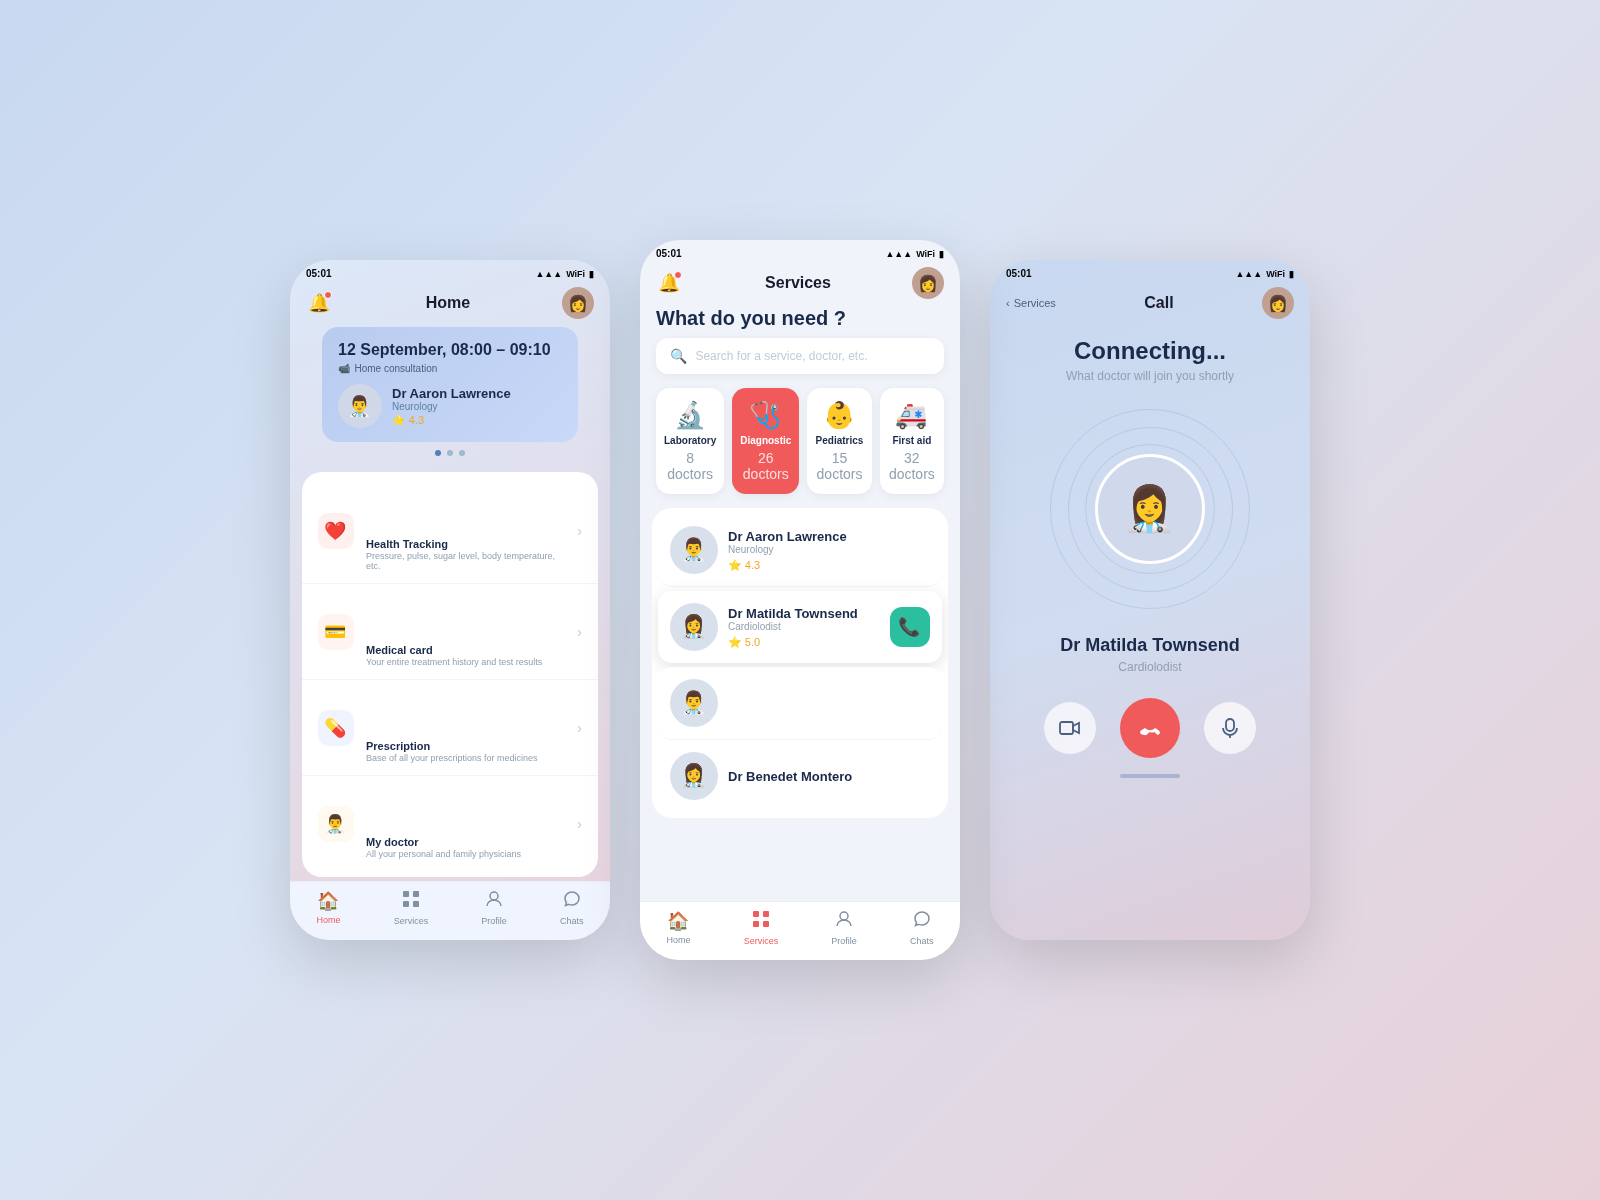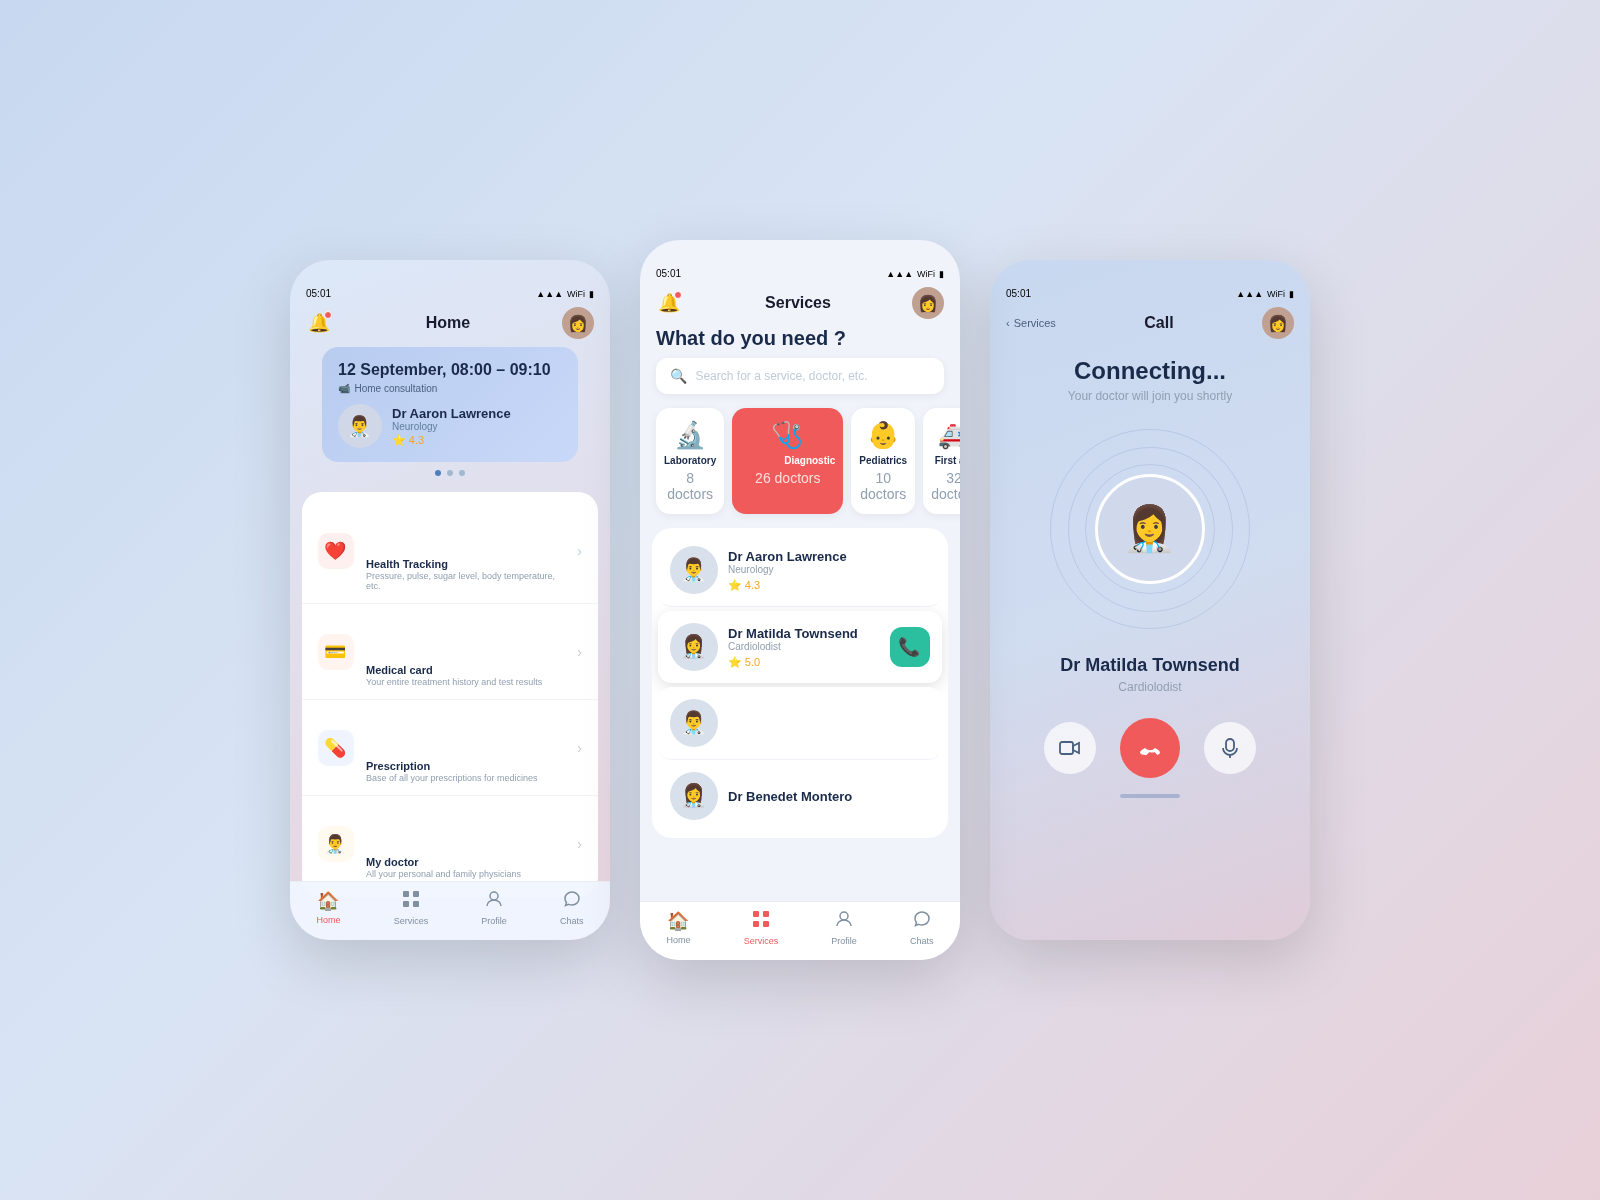--- a/index.html
+++ b/index.html
@@ -40,22 +40,21 @@
       width: 320px;
       height: 680px;
       background: linear-gradient(160deg, #c8d8f0 0%, #d0dcf0 50%, #e0ccd8 100%);
     }
     
     .status-bar {
       display: flex;
       justify-content: space-between;
       padding: 8px 16px 4px;
       font-size: 10px;
-      font-weight: 400;
-      margin-top: 20px;
+      font-weight: 700;
     }
     .status-icons {
       display: flex;
       gap: 4px;
       align-items: center;
       font-size: 9px;
     }
     
     .header {
       display: flex;
@@ -264,21 +263,21 @@
     .service-card.active {
       background: #f05a5a;
     }
     .service-card-icon { font-size: 26px; }
     .service-card-name {
       font-size: 10px;
       font-weight: 600;
       color: #1a2a4a;
       text-align: center;
     }
-    .service-card.active .service-card-name { color: #fff; margin-left: 44px; }
+    .service-card.active .service-card-name { color: #fff; }
     .service-card-count {
       font-size: 14px;
       color: #90a0b0;
       text-align: center;
     }
     .service-card.active .service-card-count { color: rgba(255,255,255,0.8); }
     
     .doctors-list {
       background: #fff;
       margin: 0 12px;
@@ -577,21 +576,21 @@
         <span class="service-card-count">8 doctors</span>
       </div>
       <div class="service-card active">
         <span class="service-card-icon">🩺</span>
         <span class="service-card-name">Diagnostic</span>
         <span class="service-card-count">26 doctors</span>
       </div>
       <div class="service-card">
         <span class="service-card-icon">👶</span>
         <span class="service-card-name">Pediatrics</span>
-        <span class="service-card-count">10 doctors</span>
+        <span class="service-card-count">15 doctors</span>
       </div>
       <div class="service-card">
         <span class="service-card-icon">🚑</span>
         <span class="service-card-name">First aid</span>
         <span class="service-card-count">32 doctors</span>
       </div>
     </div>
 
     <div class="doctors-list">
       <div class="doctor-card">
@@ -671,21 +670,21 @@
     <div class="header">
       <div class="back-services">
         <span>‹</span>
         <span>Services</span>
       </div>
       <span class="header-title">Call</span>
       <div class="avatar-sm">👩</div>
     </div>
 
     <div class="connecting-text">Connecting...</div>
-    <div class="connecting-sub">Your doctor will join you shortly</div>
+    <div class="connecting-sub">What doctor will join you shortly</div>
 
     <div class="call-avatar-container">
       <div class="call-ring call-ring-1"></div>
       <div class="call-ring call-ring-2"></div>
       <div class="call-ring call-ring-3"></div>
       <div class="call-avatar-main">👩‍⚕️</div>
     </div>
 
     <div class="call-doctor-name">Dr Matilda Townsend</div>
     <div class="call-doctor-spec">Cardiolodist</div>

